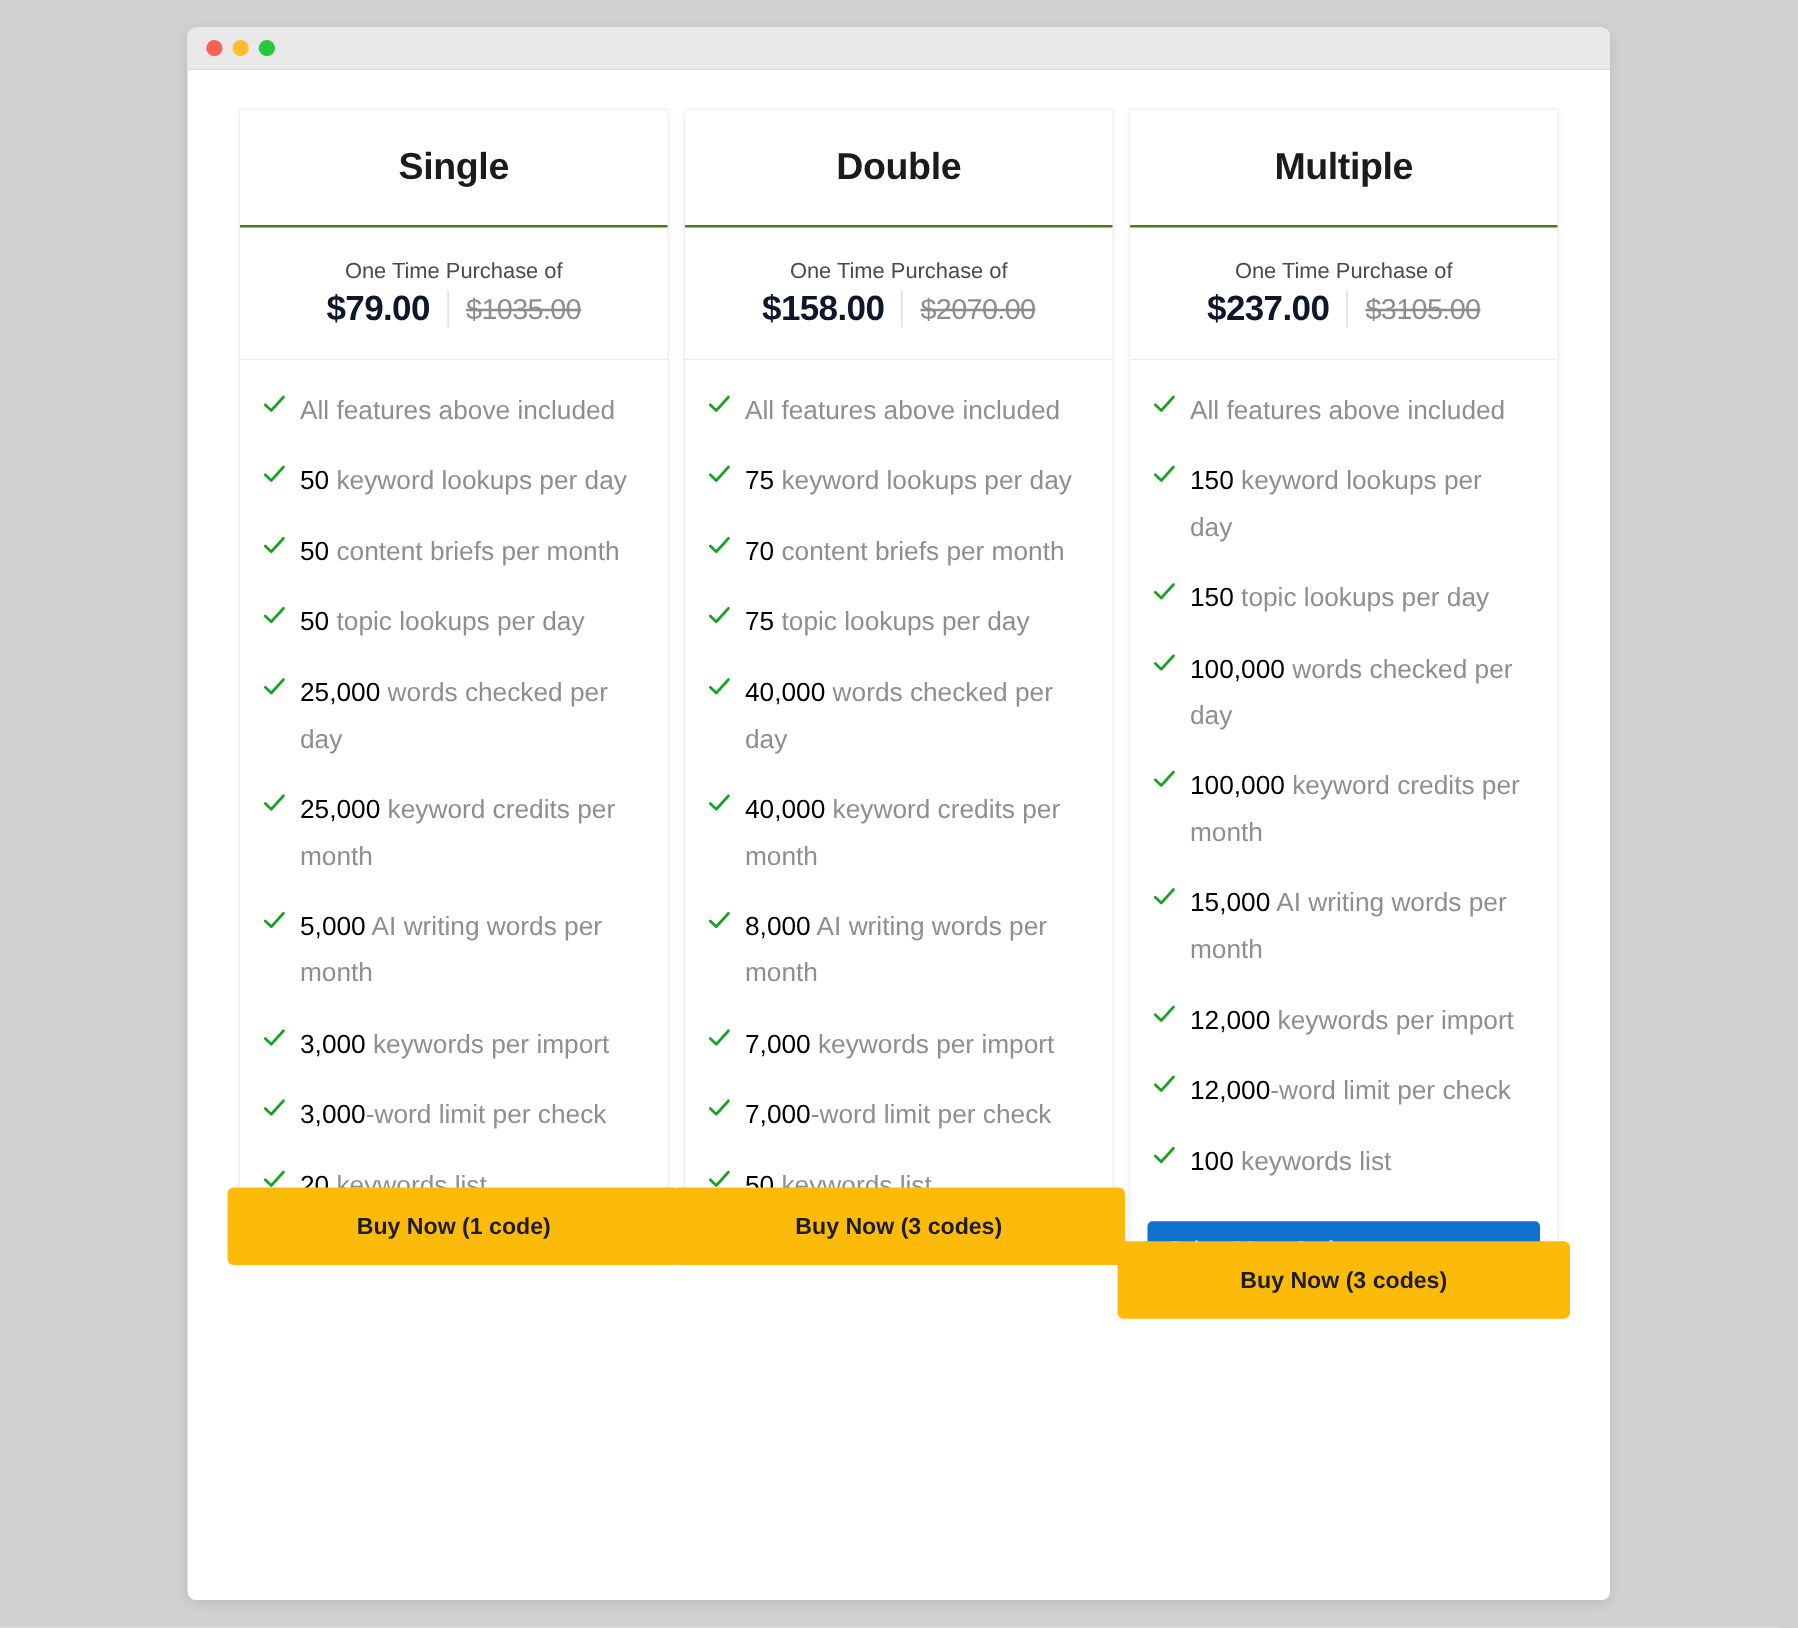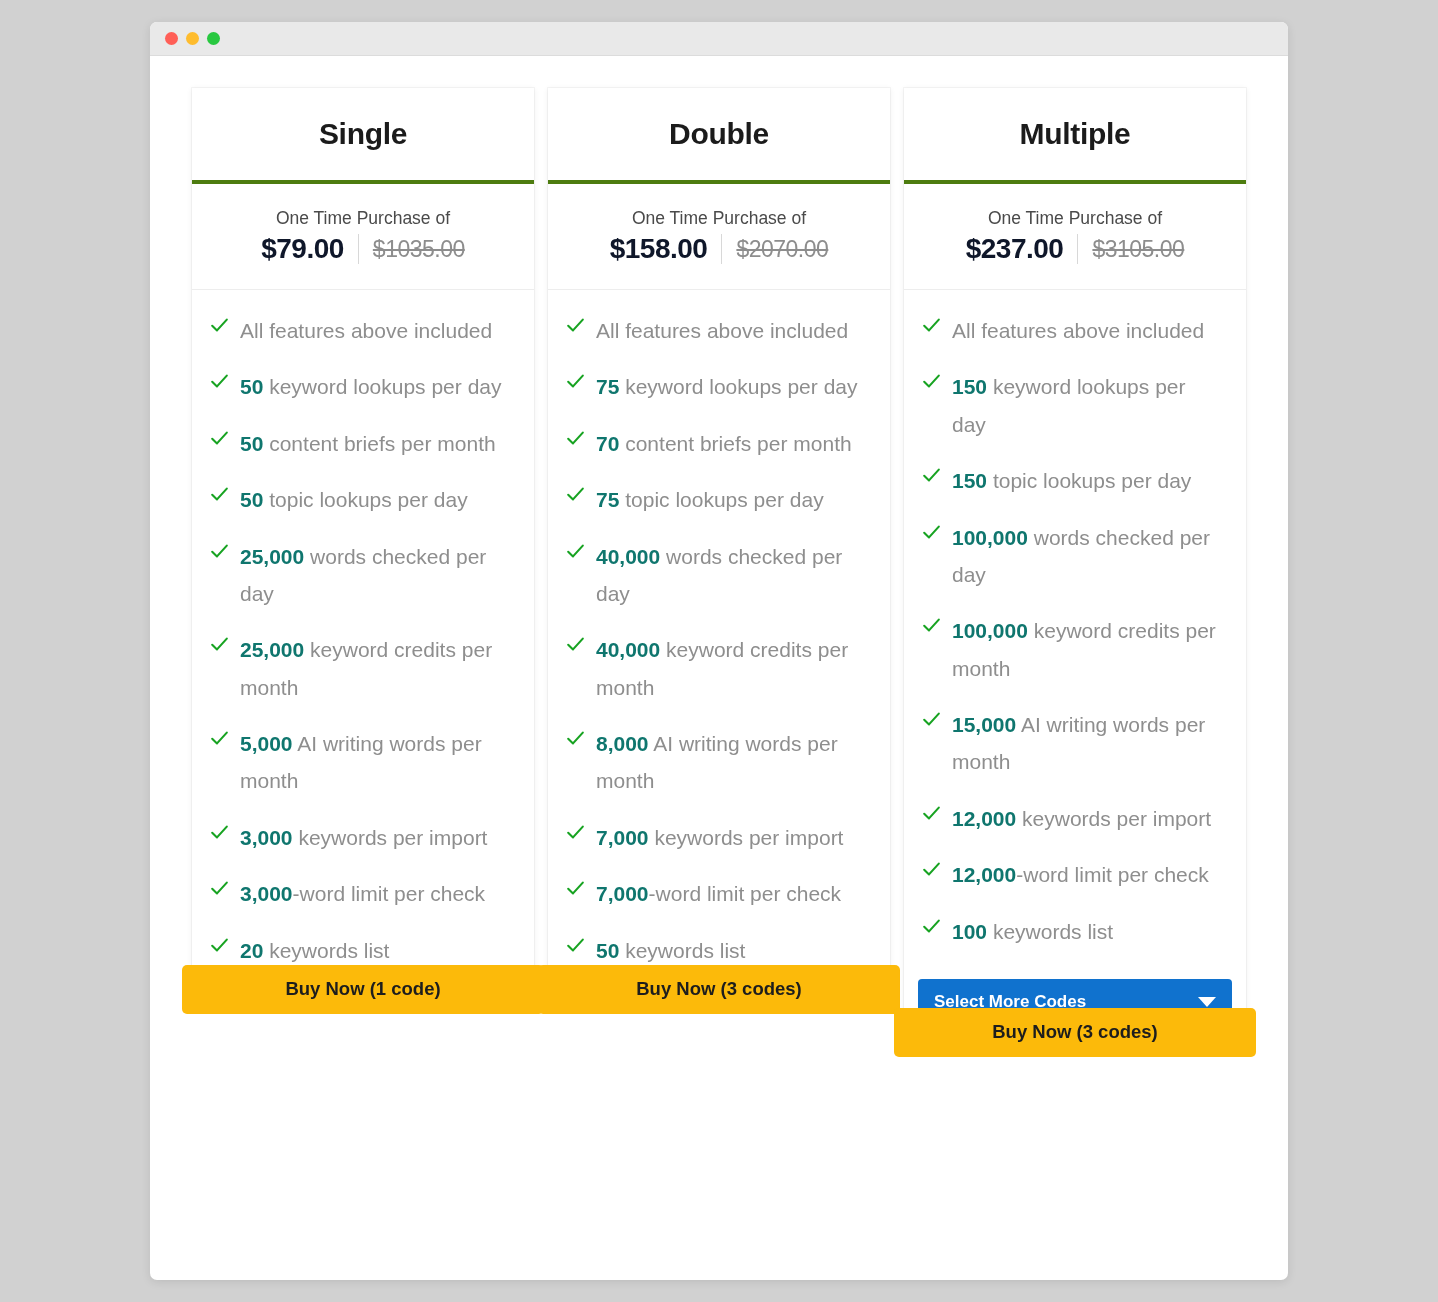--- a/index.html
+++ b/index.html
@@ -66,21 +66,21 @@
     justify-content: center;
   }
   .card-title {
     font-size: 30px;
     font-weight: bold;
     color: #1b1b1b;
     letter-spacing: -0.3px;
   }
 
   .price-block {
-    border-top: 4px solid #4d7c0f;
+    border-top: 2px solid #4d7c0f;
     border-bottom: 1px solid #ededed;
     padding: 24px 0 24px 0;
     text-align: center;
   }
   .price-caption {
     font-size: 17.5px;
     color: #4a4a4a;
     margin-bottom: 4px;
   }
   .price-row {
@@ -125,22 +125,22 @@
     height: 19px;
     margin-top: 4px;
   }
   .check-icon svg { display: block; }
   .feature-text {
     font-size: 21px;
     line-height: 1.78;
     color: #8e8e8e;
   }
   .feature-text b {
-    color: #0f766e;
-    font-weight: bold;
+    color: #000000;
+    font-weight: normal;
   }
 
   
   .card-actions {
     padding: 0 14px;
   }
   .select-codes {
     width: 100%;
     height: 46px;
     background: #1072ce;
@@ -162,21 +162,21 @@
     border-left: 9px solid transparent;
     border-right: 9px solid transparent;
     border-top: 10px solid #ffffff;
   }
 
   .buy-btn {
     position: absolute;
     left: -10px;
     right: -10px;
     bottom: -16px;
-    height: 49px;
+    height: 62px;
     background: #fcba0a;
     border: none;
     border-radius: 5px;
     color: #1d1d1d;
     font-family: "Liberation Sans", sans-serif;
     font-size: 18.5px;
     font-weight: bold;
     cursor: pointer;
   }
 

